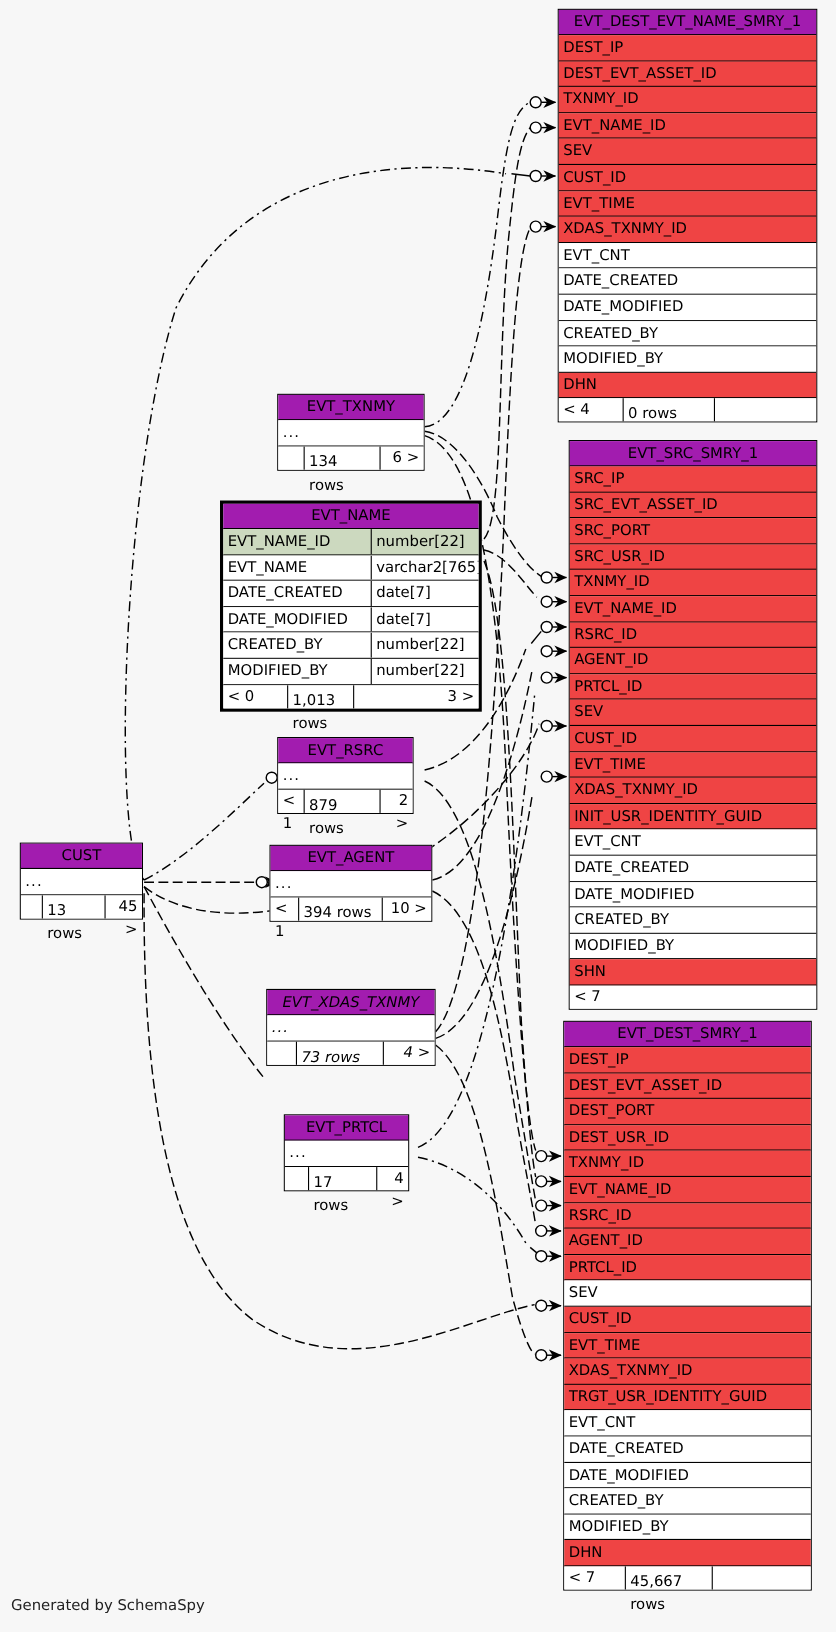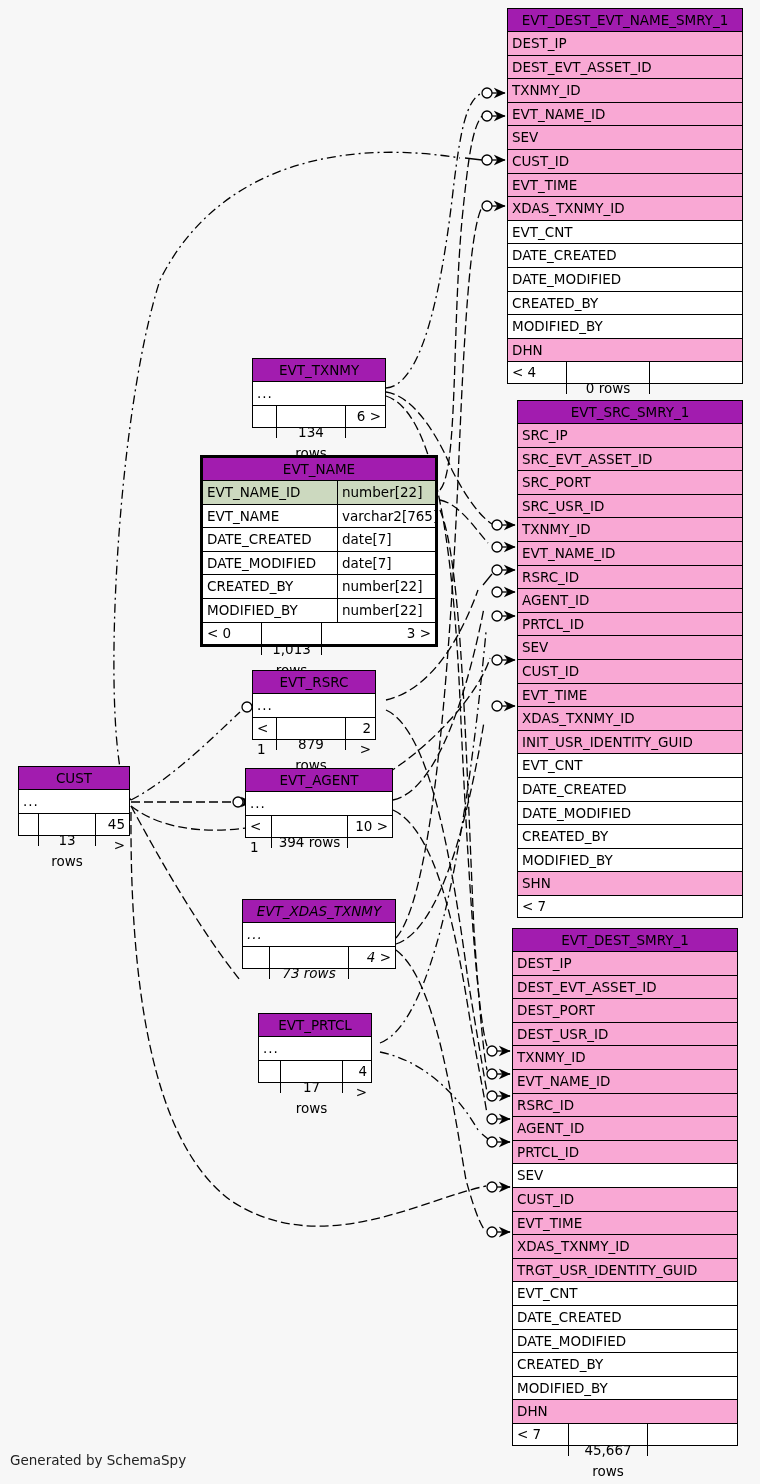--- a/index.html
+++ b/index.html
@@ -42,32 +42,32 @@
     display:flex;
   }
   .col .cname{flex:1;overflow:hidden;}
   .col .ctype{
     width:98px;flex:none;
     border-left:1px solid #000;
     padding-left:4px;
     margin-left:2px;
     box-sizing:border-box;
   }
-  .col.idx{background:#f9a8d4;justify-content:flex-end;}
+  .col.idx{background:#ef4444;justify-content:flex-end;}
   .col.pk{background:#ccd9bf;}
   .col.dots{background:#ffffff;color:#000;letter-spacing:1px;}
 
   .foot{
     display:flex;
     height:21px;line-height:21px;
     background:#ffffff;
     font-size:13.5px;
   }
   .foot .f1{flex:0 0 auto;padding:0 4px;box-sizing:border-box;text-align:left;}
-  .foot .f2{flex:0 0 auto;padding:16px 4px;box-sizing:border-box;text-align:center;
+  .foot .f2{flex:0 0 auto;padding:4px 4px;box-sizing:border-box;text-align:left;
             border-left:1px solid #000;border-right:1px solid #000;}
   .foot .f3{flex:1 1 auto;padding:0 4px;box-sizing:border-box;text-align:right;}
 
   .footer-note{
     position:absolute;left:10px;top:1452px;
     font-size:13.5px;color:#222;
   }
 </style>
 </head>
 <body>

